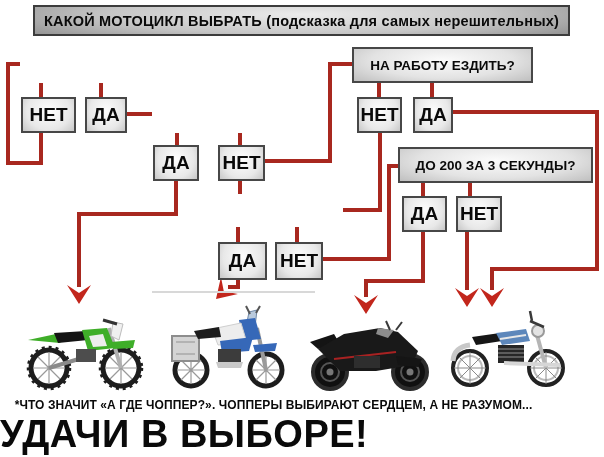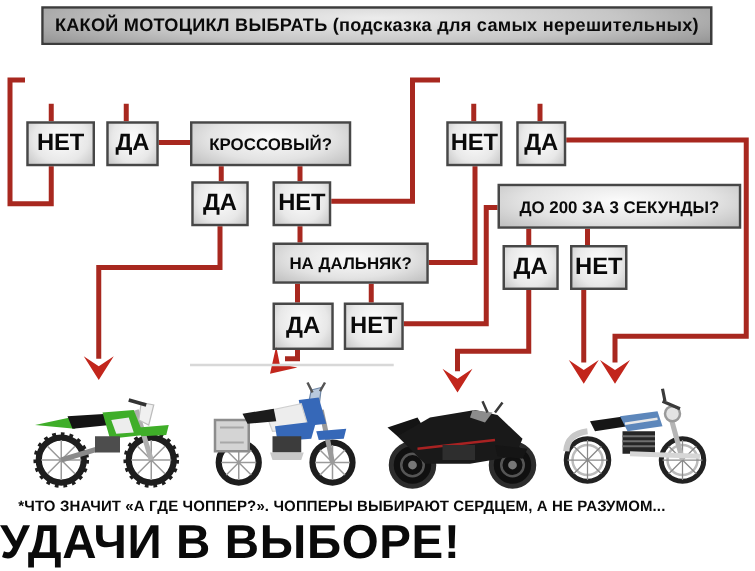--- a/index.html
+++ b/index.html
@@ -74,28 +74,27 @@
       <path d="M-12,-19 L0,0 L12,-19 L0,-11 Z" transform="translate(492,307)"></path>
     </g>
     <path d="M152,292 H315" stroke="#d8d8d8" stroke-width="2"></path>
   </svg>
 
   <div class="box titlebox" style="left:33px;top:5px;width:537px;height:31px">КАКОЙ МОТОЦИКЛ ВЫБРАТЬ (подсказка для самых нерешительных)</div>
 
   <div class="box abox" style="left:21px;top:97px;width:55px;height:36px">НЕТ</div>
   <div class="box abox" style="left:85px;top:97px;width:42px;height:36px">ДА</div>
 
-  <div class="box qbox" style="left:152px;top:97px;width:129px;height:36px">КРОССОВЫЙ?</div>
   <div class="box abox" style="left:153px;top:145px;width:46px;height:36px">ДА</div>
   <div class="box abox" style="left:218px;top:145px;width:47px;height:36px">НЕТ</div>
 
-  <div class="box qbox" style="left:218px;top:194px;width:125px;height:33px">НА ДАЛЬНЯК?</div>
   <div class="box abox" style="left:218px;top:242px;width:49px;height:38px">ДА</div>
   <div class="box abox" style="left:275px;top:242px;width:48px;height:38px">НЕТ</div>
 
+  <div class="box qbox" style="left:352px;top:47px;width:181px;height:36px">НА РАБОТУ ЕЗДИТЬ?</div>
   <div class="box abox" style="left:357px;top:97px;width:45px;height:36px">НЕТ</div>
   <div class="box abox" style="left:413px;top:97px;width:40px;height:36px">ДА</div>
 
   <div class="box qbox" style="left:398px;top:147px;width:195px;height:36px">ДО 200 ЗА 3 СЕКУНДЫ?</div>
   <div class="box abox" style="left:402px;top:196px;width:45px;height:36px">ДА</div>
   <div class="box abox" style="left:456px;top:196px;width:46px;height:36px">НЕТ</div>
 
   <svg class="bike" style="left:18px;top:306px" width="136" height="88" viewBox="0 0 136 88">
     <circle cx="31" cy="62" r="18" fill="#fff" stroke="#1d1d1d" stroke-width="5"></circle>
     <circle cx="31" cy="62" r="21" fill="none" stroke="#1d1d1d" stroke-width="2.5" stroke-dasharray="3 4"></circle>

